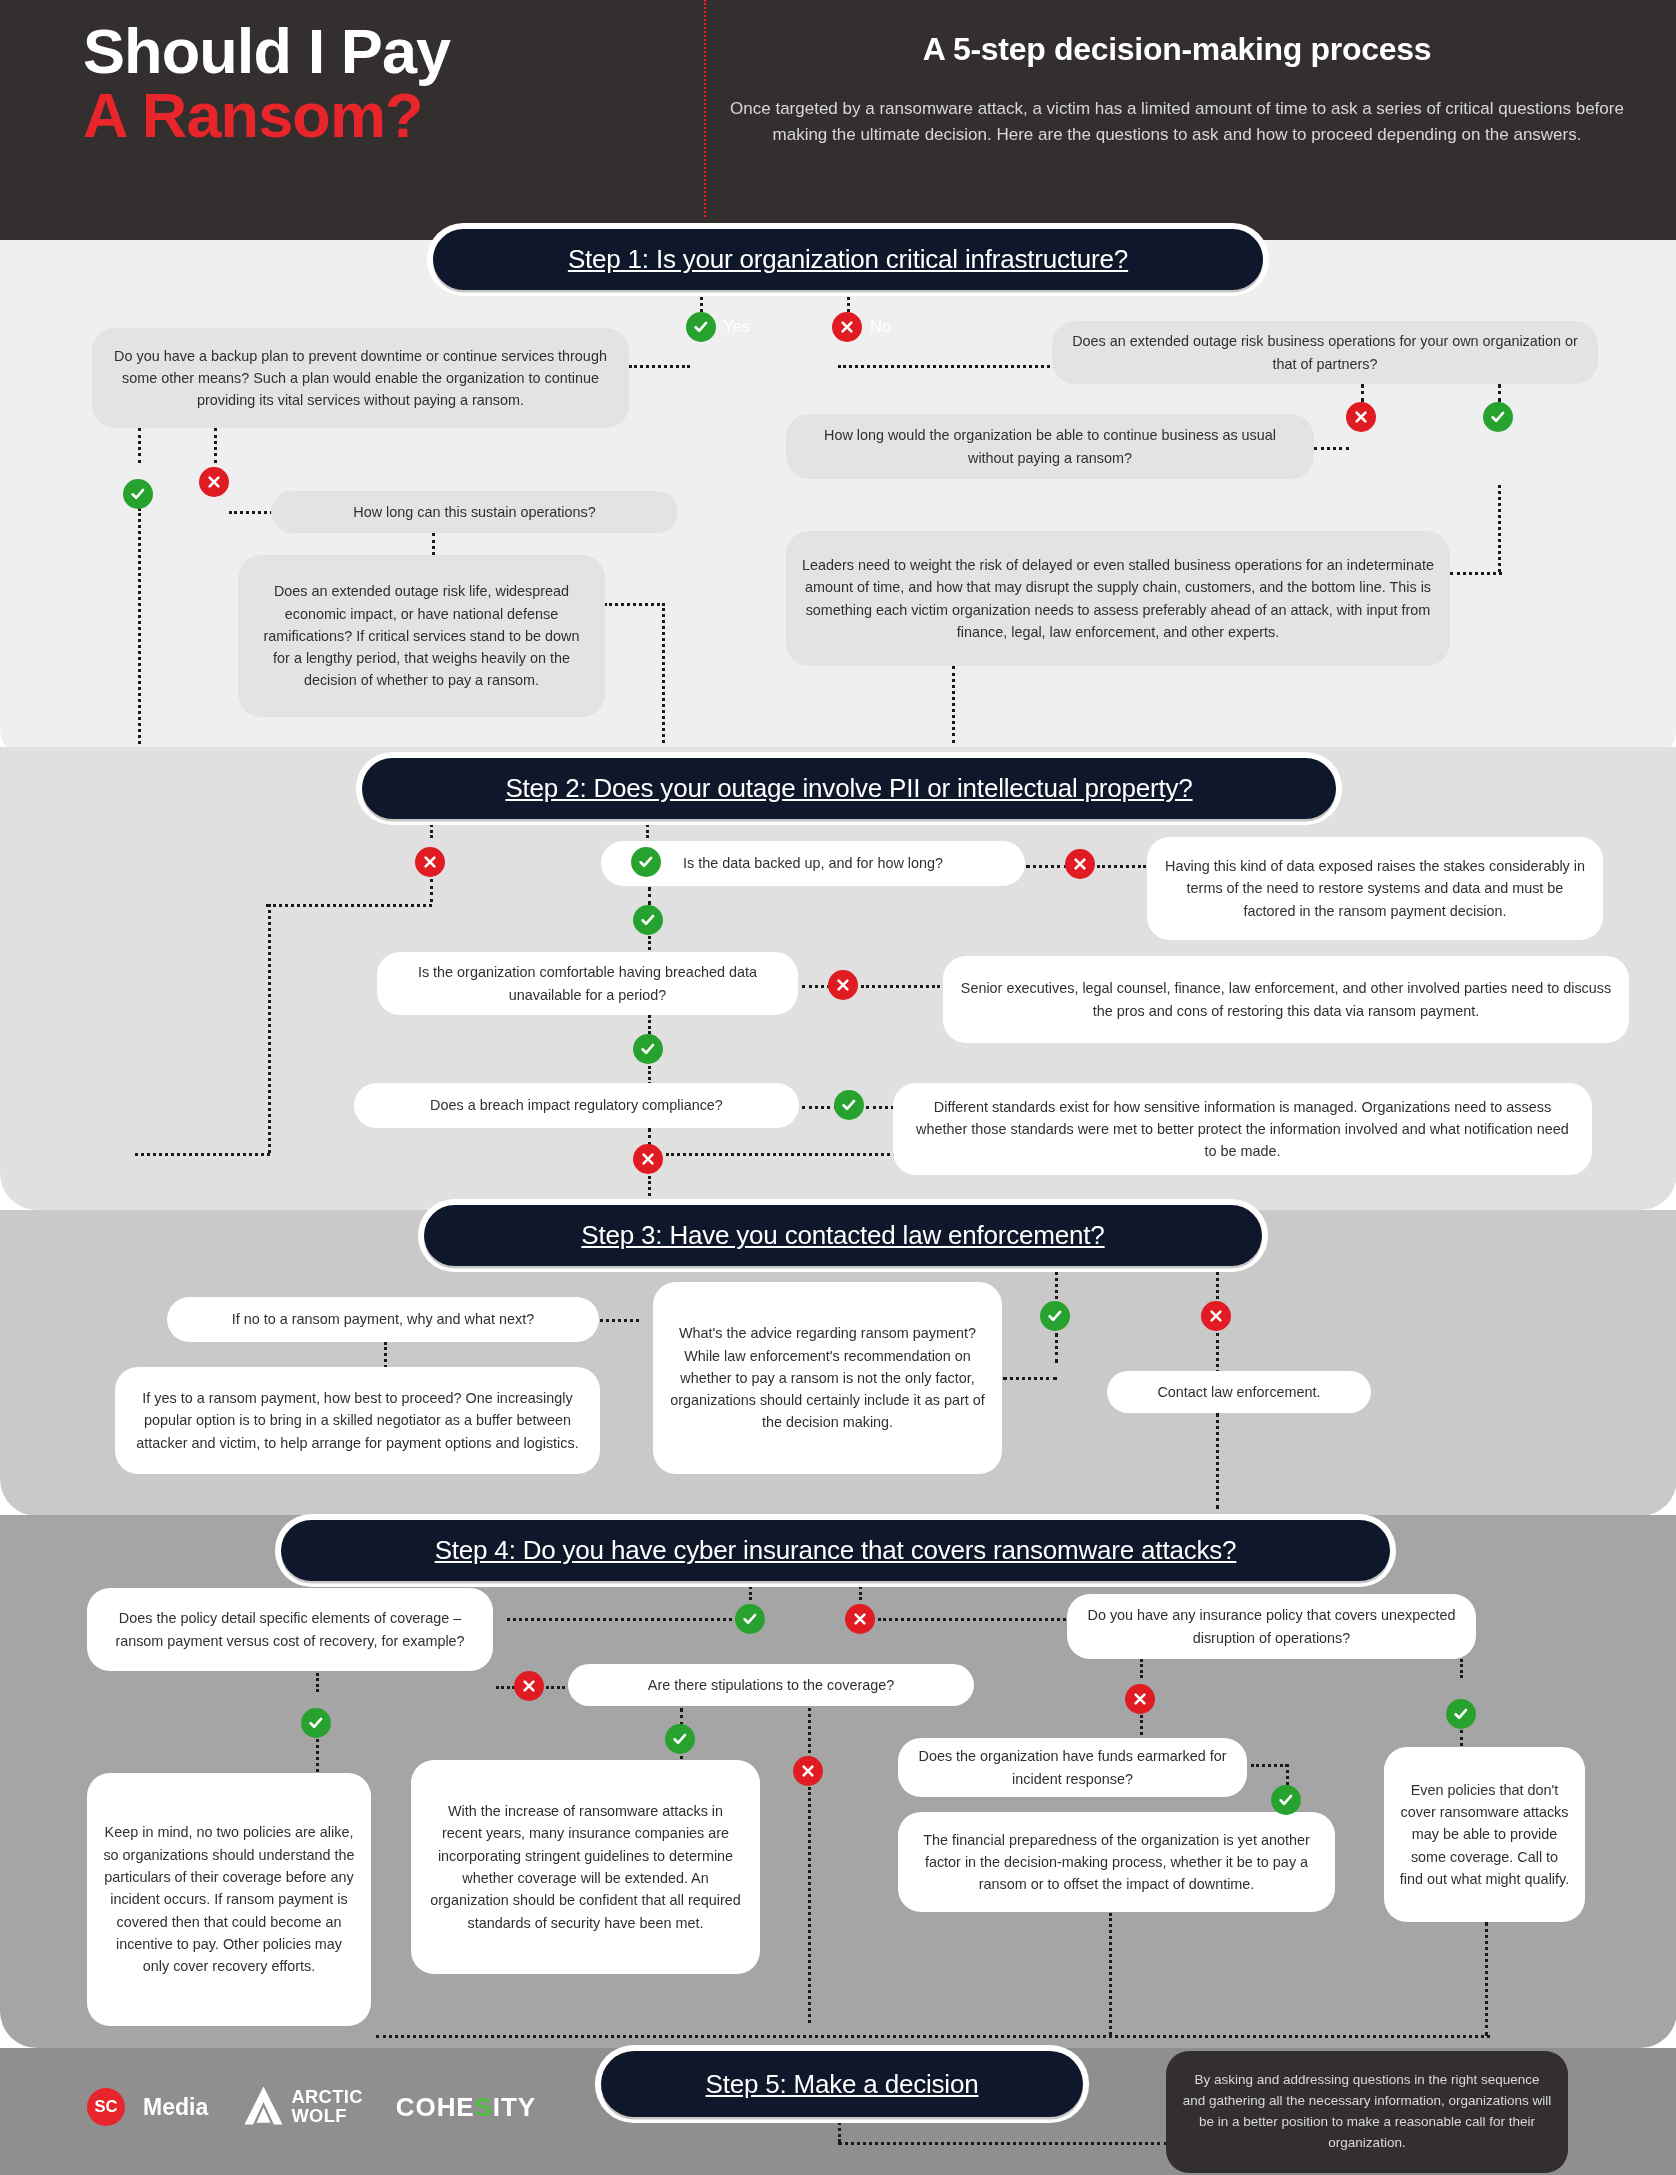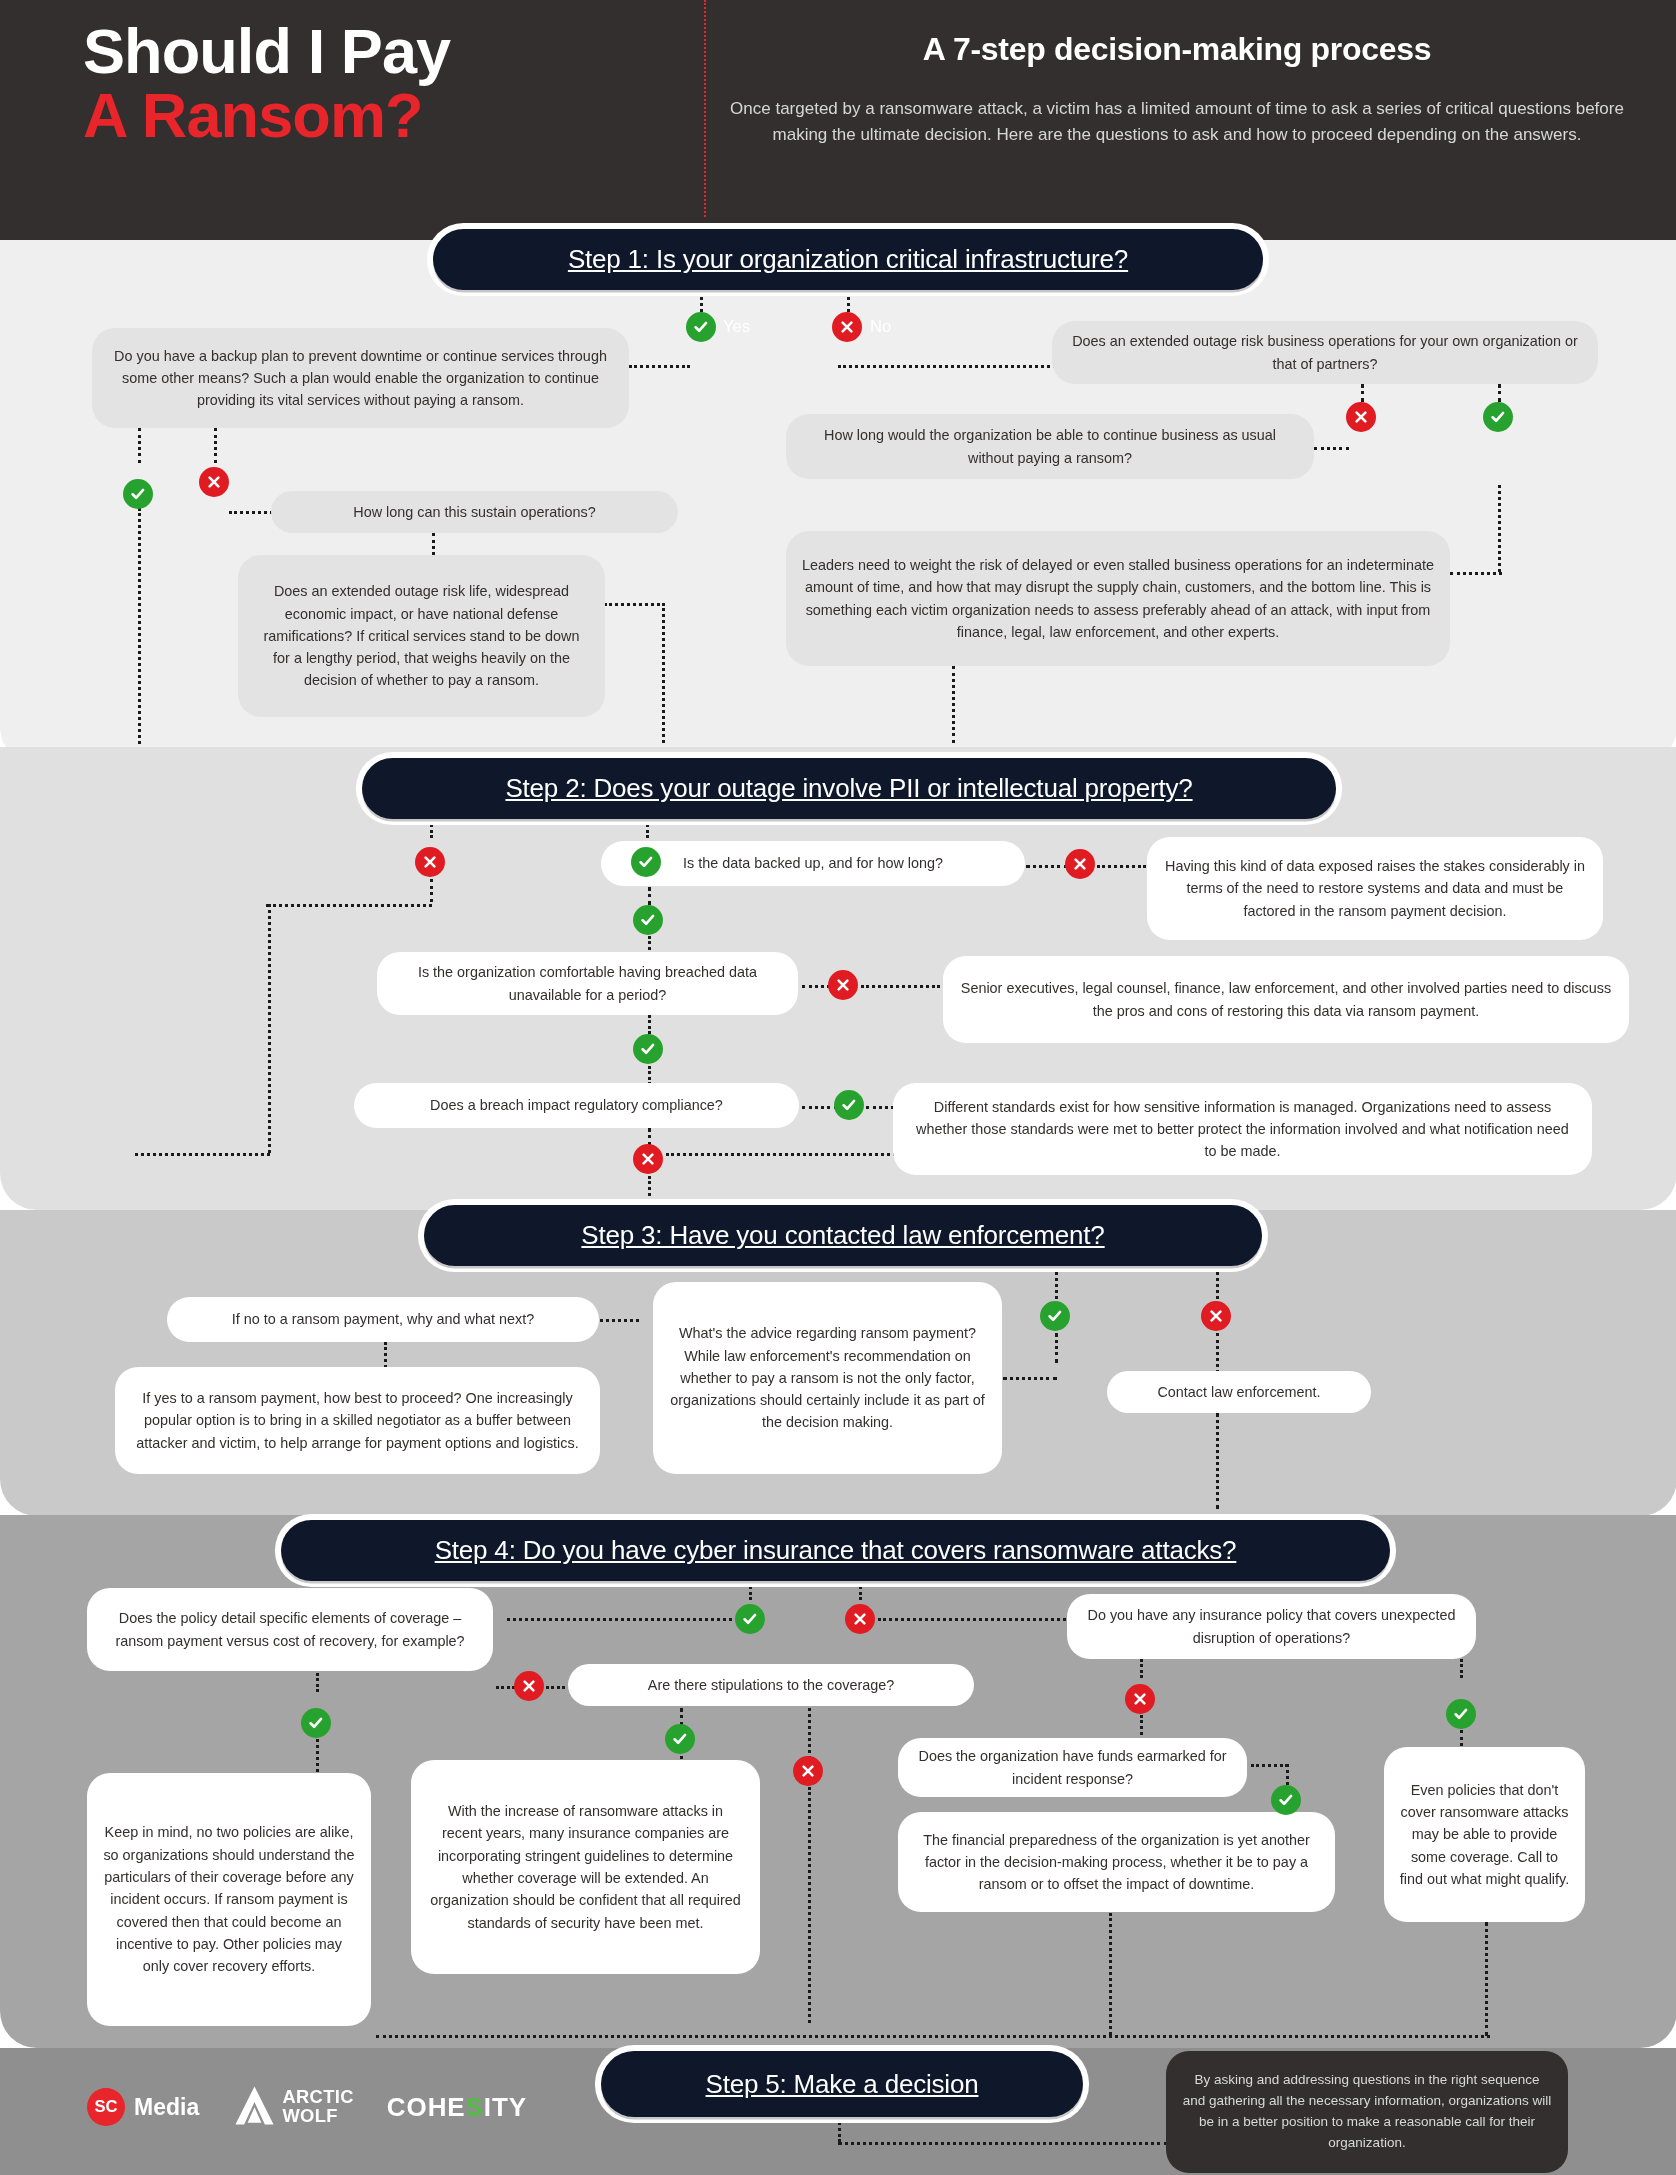--- a/index.html
+++ b/index.html
@@ -59,21 +59,21 @@
   .mark.no{background:#e01b22;}
   .mark svg{display:block;}
   .mlabel{position:absolute;font-size:16.6px;color:#ffffff;z-index:7;}
 
   
   .dh{position:absolute;border-top:3.5px dotted #1a1a1a;height:0;z-index:2;}
   .dv{position:absolute;border-left:3.5px dotted #1a1a1a;width:0;z-index:2;}
 
   
   .logos{position:absolute;left:87px;top:2083px;display:flex;align-items:center;gap:33px;z-index:8;}
-  .logo-sc{display:flex;align-items:center;gap:9px;}
+  .logo-sc{display:flex;align-items:center;gap:18px;}
   .sc-badge{width:38px;height:38px;border-radius:50%;background:#e8252a;color:#fff;
     font-size:16.6px;font-weight:bold;display:flex;align-items:center;justify-content:center;}
   .sc-word{color:#ffffff;font-size:23px;font-weight:bold;}
   .logo-aw{display:flex;align-items:center;gap:5.2px;}
   .aw-words{color:#ffffff;font-size:18.3px;font-weight:bold;line-height:1.02;letter-spacing:0.4px;}
   .logo-co{color:#ffffff;font-size:26px;font-weight:bold;letter-spacing:0.9px;}
   .logo-co .g{color:#4fbf3f;}
 </style>
 </head>
 <body>
@@ -86,21 +86,21 @@
   <div class="band band3"></div>
   <div class="band band4"></div>
   <div class="band band5"></div>
 
   <div class="hdr-title">
     <div class="l1">Should I Pay</div>
     <div class="l2">A Ransom?</div>
   </div>
   <div class="hdr-divider"></div>
   <div class="hdr-right">
-    <div class="hdr-sub">A 7-step decision-making process</div>
+    <div class="hdr-sub">A 5-step decision-making process</div>
     <div class="hdr-body">Once targeted by a ransomware attack, a victim has a limited amount of time to ask a series of critical questions before making the ultimate decision. Here are the questions to ask and how to proceed depending on the answers.</div>
   </div>
 
   <div class="step" style="left:433px;top:229px;width:830px;height:61px;">Step 1: Is your organization critical infrastructure?</div>
 
   <div class="dv" style="left:700px;top:290px;height:22px;"></div>
   <div class="dv" style="left:847px;top:290px;height:22px;"></div>
 
   <div class="mark yes" style="left:686px;top:312px;">
     <svg width="15.7" height="15.7" viewBox="0 0 18 18">

